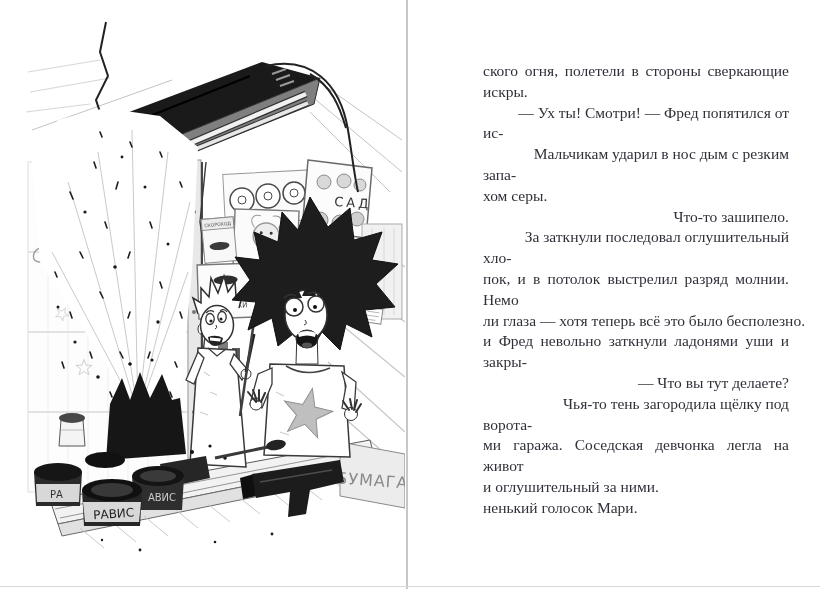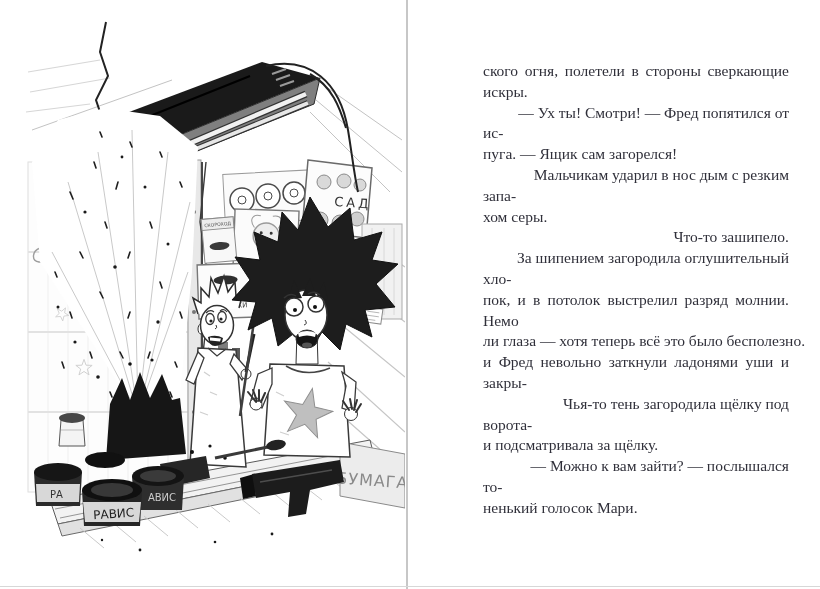--- a/index.html
+++ b/index.html
@@ -280,31 +280,31 @@
   </div>
 
   <div class="divider"></div>
 
   <div class="page page-right">
     <div class="textblock">
       <div id="paragraphs">
           <div class="line j">ского огня, полетели в стороны сверкающие</div>
           <div class="line">искры.</div>
           <div class="line j ind">— Ух ты! Смотри! — Фред попятился от ис-</div>
-          <div class="line">пуга. — Ящик сам загорелся!</div>
           <div class="line j ind">Мальчикам ударил в нос дым с резким запа-</div>
           <div class="line">хом серы.</div>
           <div class="line ind">Что-то зашипело.</div>
-          <div class="line j ind">За шипением загородила оглушительный хло-</div>
+          <div class="line j ind">За заткнули последовал оглушительный хло-</div>
           <div class="line j">пок, и в потолок выстрелил разряд молнии. Немо</div>
           <div class="line">ли глаза — хотя теперь всё это было бесполезно.</div>
           <div class="line j">и Фред невольно заткнули ладонями уши и закры-</div>
+          <div class="line ind">— Что вы тут делаете?</div>
           <div class="line j ind">Чья-то тень загородила щёлку под ворота-</div>
-          <div class="line">и подсматривала за щёлку.</div>
-          <div class="line j ind">— Можно к вам зайти? — послышался то-</div>
+          <div class="line j">ми гаража. Соседская девчонка легла на живот</div>
+          <div class="line">и оглушительный за ними.</div>
           <div class="line">ненький голосок Мари.</div>
         </div>
 
     </div>
   </div>
 
   <div class="bottom-line"></div>
 </div>
 
 </body></html>

